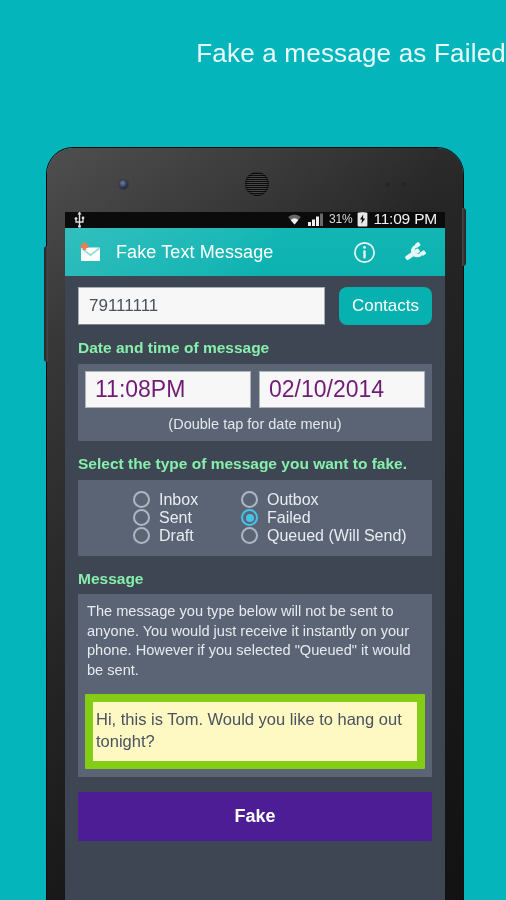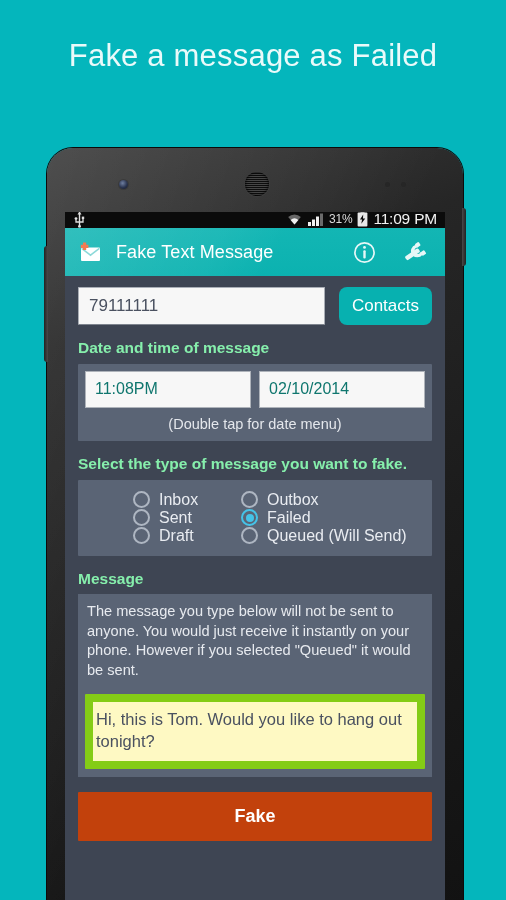--- a/index.html
+++ b/index.html
@@ -12,23 +12,23 @@
     overflow: hidden;
     position: relative;
   }
 
   
   .headline {
     position: absolute;
     top: 38px;
     left: 0;
     width: 506px;
-    text-align: center;
+    text-align: right;
     color: #eafafa;
-    font-size: 31px;
+    font-size: 26px;
     font-weight: 400;
     letter-spacing: 0.2px;
   }
 
   
   .device {
     position: absolute;
     left: 47px;
     top: 148px;
     width: 416px;
@@ -204,22 +204,22 @@
 
   .dt-row { display: flex; gap: 8px; }
   .dt-input {
     flex: 1;
     background: #f7f7f7;
     border: 1px solid #aeb3ba;
     height: 37px;
     display: flex;
     align-items: center;
     padding: 0 9px;
-    color: #0f766e;
-    font-size: 16px;
+    color: #701a75;
+    font-size: 23px;
   }
   .dt-hint {
     text-align: center;
     color: #e4e7ec;
     font-size: 14.5px;
     padding-top: 8px;
     padding-bottom: 2px;
   }
 
   
@@ -280,21 +280,21 @@
     color: #4a5160;
     font-size: 16.5px;
     line-height: 1.3;
     min-height: 58px;
     border-radius: 1px;
   }
 
   .fake-btn {
     margin: 15px 13px 0 13px;
     height: 49px;
-    background: #c2410c;
+    background: #4c1d95;
     color: #ffffff;
     font-size: 18px;
     font-weight: bold;
     display: flex;
     align-items: center;
     justify-content: center;
     border-radius: 1px;
   }
 
   svg { display: block; }

